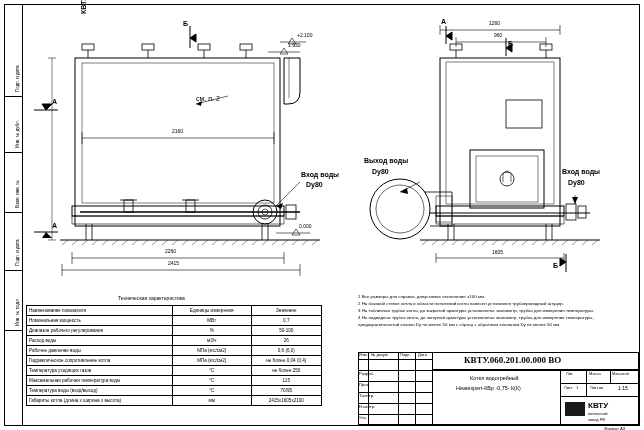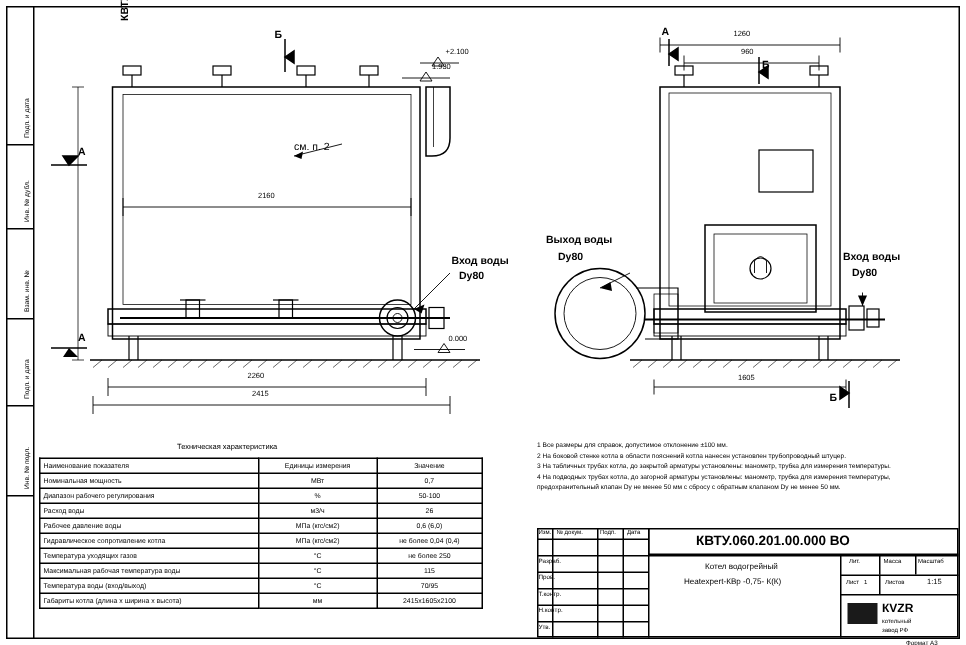--- a/index.html
+++ b/index.html
@@ -3,21 +3,21 @@
 <meta charset="utf-8">
 <style>
   html,body{margin:0;padding:0;background:#ffffff;}
   body{width:644px;height:430px;overflow:hidden;font-family:"Liberation Sans",sans-serif;color:#000;}
   #sheet{position:relative;width:644px;height:430px;box-sizing:border-box;}
   .ln{position:absolute;background:#000;}
   .hl{height:1px;}
   .vl{width:1px;}
   .txt{position:absolute;white-space:nowrap;font-size:6px;line-height:1;}
   .t7{font-size:7px;}
-  .t8{font-size:8px;}
+  .t8{font-size:8px;font-family:Liberation Serif, serif;}
   .t5{font-size:5px;}
   .t45{font-size:4.5px;}
   .bold{font-weight:bold;}
   .rot{transform-origin:0 0;transform:rotate(-90deg);}
   .box{position:absolute;border:1px solid #000;box-sizing:border-box;}
   table{border-collapse:collapse;}
   .tbl td{border:1px solid #000;font-size:4.6px;padding:0 2px;height:9px;line-height:9px;}
   .tbl .c{text-align:center;}
   svg{position:absolute;left:0;top:0;overflow:visible;}
 </style>
@@ -372,19 +372,19 @@
   <div class="txt" style="left:618px;top:386px;font-size:5px;">1:15</div>
   <div class="txt" style="left:564px;top:386px;font-size:4px;">Лист</div>
   <div class="txt" style="left:590px;top:386px;font-size:4px;">Листов</div>
   <div class="txt" style="left:576px;top:386px;font-size:4px;">1</div>
 
   <div class="txt" style="left:470px;top:376px;font-size:5.4px;">Котел водогрейный</div>
   <div class="txt" style="left:456px;top:386px;font-size:5.4px;">Heatexpert-КВр -0,75- К(К)</div>
 
   <div class="box" style="left:560px;top:396px;width:79px;height:29px;border:none;"></div>
   <div style="position:absolute;left:565px;top:402px;width:20px;height:14px;background:#1a1a1a;"></div>
-  <div class="txt bold" style="left:588px;top:402px;font-size:8px;">КVZR</div>
+  <div class="txt bold" style="left:588px;top:402px;font-size:8px;">КВТУ</div>
   <div class="txt" style="left:588px;top:412px;font-size:4px;">котельный</div>
   <div class="txt" style="left:588px;top:418px;font-size:4px;">завод РФ</div>
 
   <div class="txt" style="left:604px;top:427px;font-size:4.2px;">Формат А3</div>
 
 </div>
 
 </body></html>

